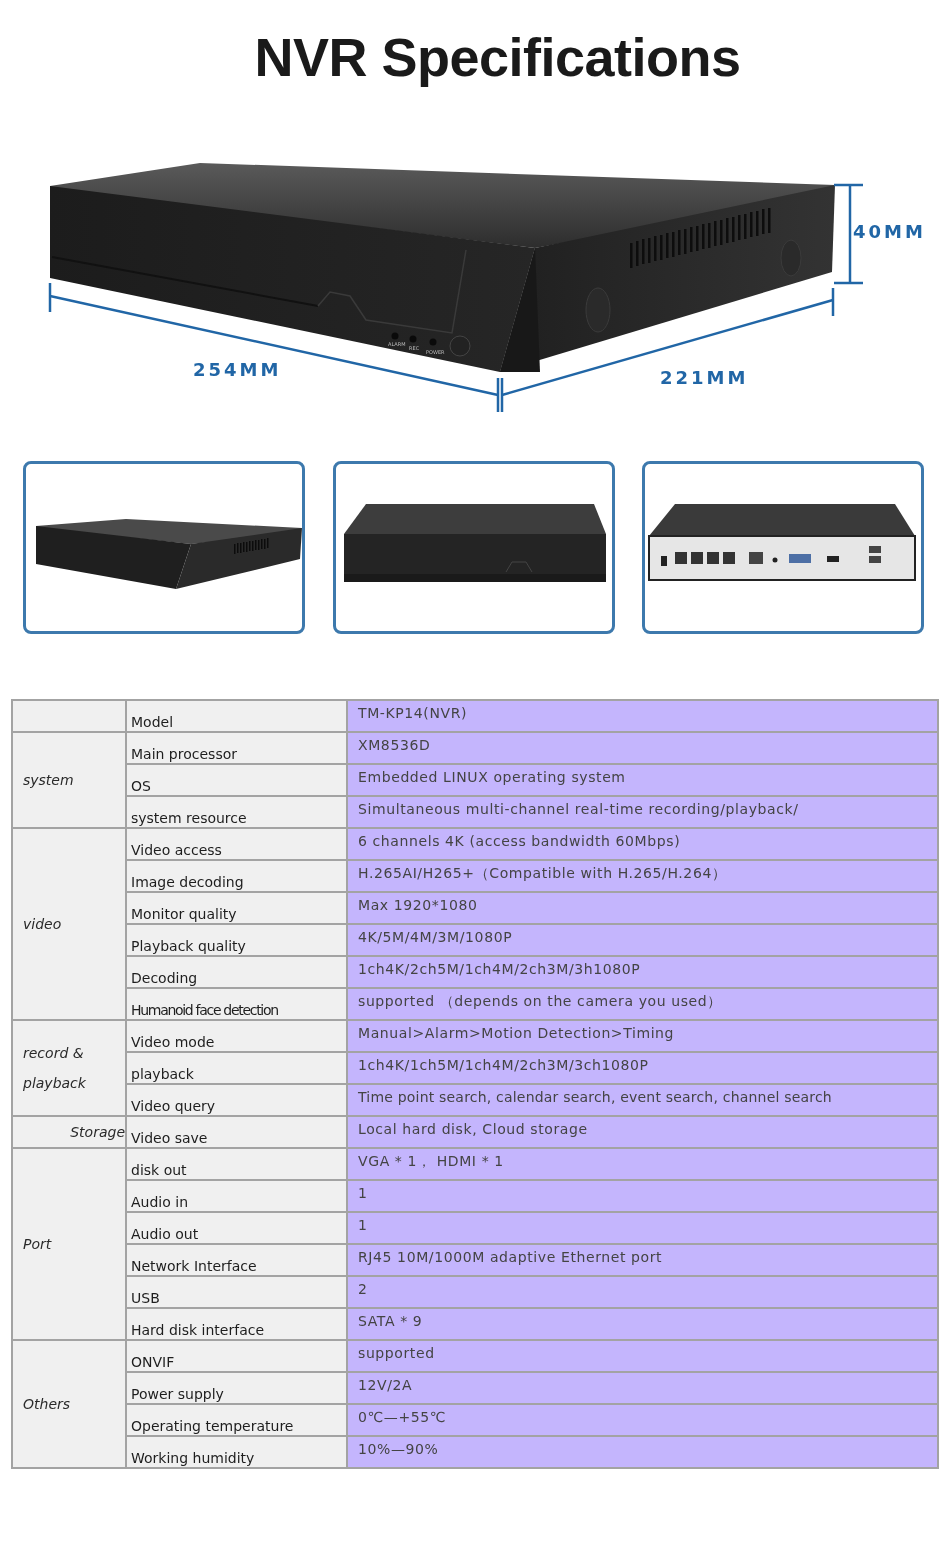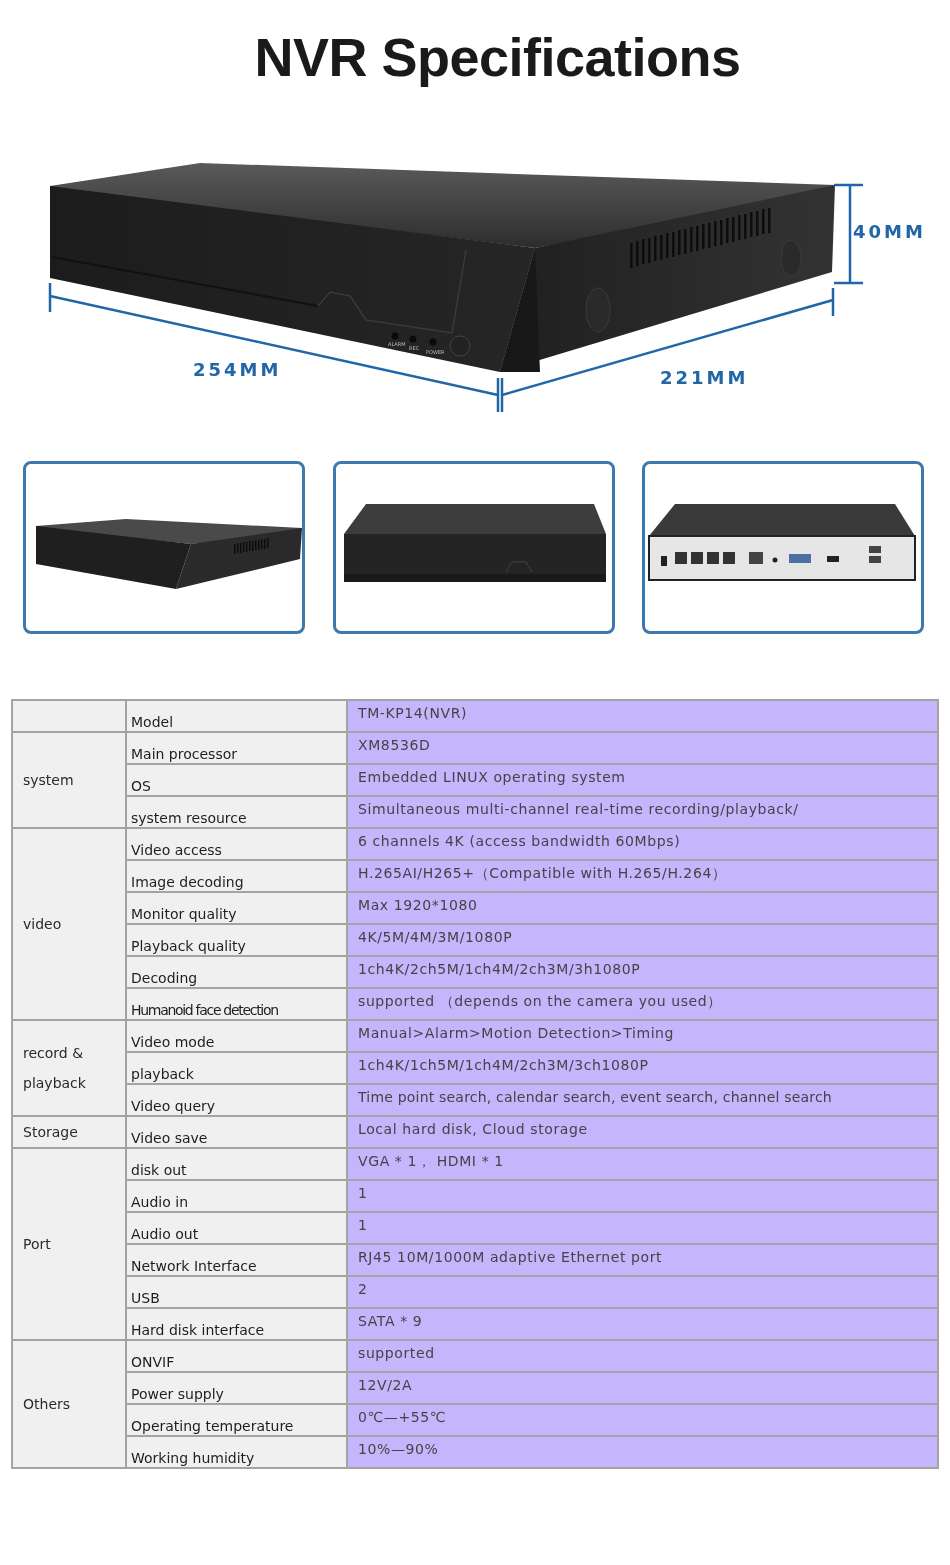--- a/index.html
+++ b/index.html
@@ -7,21 +7,21 @@
   .title { position: absolute; left: 0; top: 26px; width: 995px; text-align: center; font-family: "Liberation Sans", sans-serif; font-weight: bold; font-size: 54px; color: #1a1a1a; letter-spacing: -0.5px; }
   .hero { position: absolute; left: 0; top: 150px; width: 950px; height: 270px; }
   .dim-label { position: absolute; font-family: "DejaVu Sans", sans-serif; font-weight: bold; color: #2166a6; font-size: 18px; letter-spacing: 3px; }
   .thumb { position: absolute; top: 461px; width: 282px; height: 173px; border: 3px solid #3d79ad; border-radius: 8px; box-sizing: border-box; background: #fff; overflow: hidden; }
   .thumb svg { position: absolute; left: 0; top: 0; }
   table.spec { position: absolute; left: 11px; top: 699px; border-collapse: collapse; width: 926px; table-layout: fixed; }
   table.spec td { border: 2px solid #a3a3a3; height: 32px; padding: 0; vertical-align: middle; font-size: 14px; box-sizing: border-box; }
   table.spec col.c1 { width: 114px; }
   table.spec col.c2 { width: 221px; }
   table.spec col.c3 { width: 591px; }
-  td.cat { background: #f0f0f0; color: #2a2a2a; padding-left: 10px !important; font-size: 19px; line-height: 30px; }
+  td.cat { background: #f0f0f0; color: #2a2a2a; padding-left: 10px !important; font-size: 19px; line-height: 30px; font-style: italic; }
   td.key { background: #f0f0f0; color: #1e1e1e; padding-left: 4px !important; font-size: 19px; white-space: nowrap; overflow: hidden; vertical-align: bottom !important; padding-bottom: 1px !important; }
   td.key.tight { letter-spacing: -1.3px; }
   td.val { background: #c4b5fd; color: #444444; padding-left: 10px !important; font-size: 17px; letter-spacing: 0.6px; white-space: nowrap; overflow: hidden; vertical-align: top !important; padding-top: 4px !important; }
 </style>
 </head>
 <body>
 
 <div class="title">NVR Specifications</div>
 
 <div class="hero">
@@ -212,21 +212,21 @@
     <tr>
       <td class="key">playback</td>
       <td class="val">1ch4K/1ch5M/1ch4M/2ch3M/3ch1080P</td>
     </tr>
     <tr>
       <td class="key">Video query</td>
       <td class="val" style="letter-spacing:0.2px;">Time point search, calendar search, event search, channel search</td>
     </tr>
 
     <tr>
-      <td class="cat" style="white-space: normal;">Storage</td>
+      <td class="cat" style="white-space: normal; text-align: right;">Storage</td>
       <td class="key">Video save</td>
       <td class="val">Local hard disk, Cloud storage</td>
     </tr>
 
     <tr>
       <td class="cat" rowspan="6" style="white-space: normal;">Port</td>
       <td class="key">disk out</td>
       <td class="val">VGA * 1， HDMI * 1</td>
     </tr>
     <tr>

